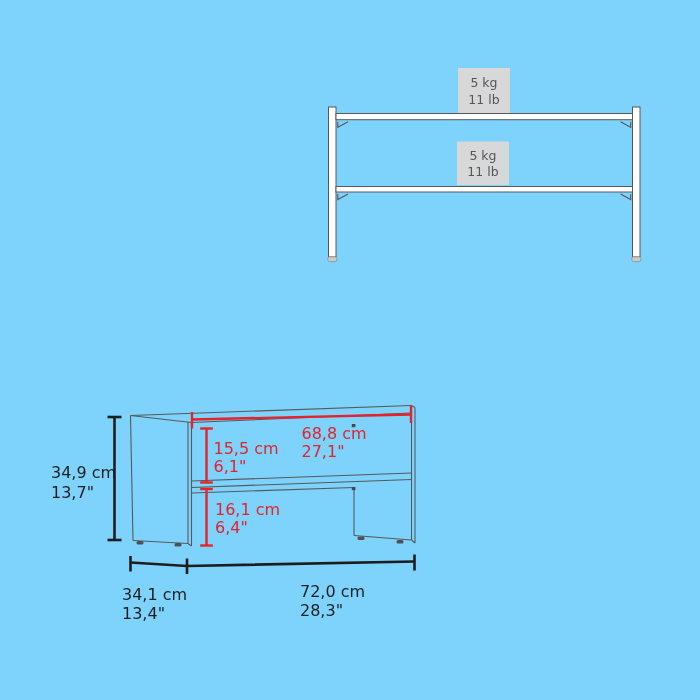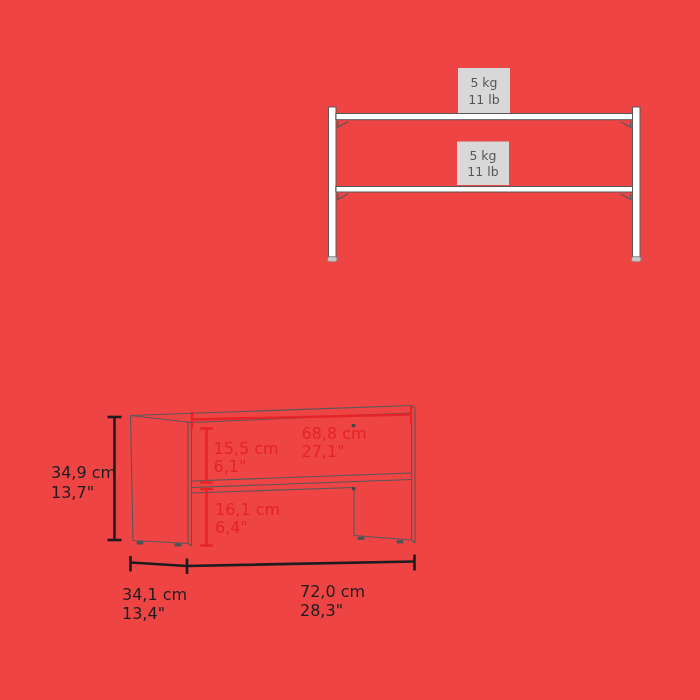--- a/index.html
+++ b/index.html
@@ -4,21 +4,21 @@
 <style>
   html, body {
     margin: 0;
     padding: 0;
     background: #ffffff;
   }
   .canvas {
     position: relative;
     width: 700px;
     height: 700px;
-    background: #ef4444;
+    background: #7dd3fc;
     overflow: hidden;
     font-family: "DejaVu Sans", sans-serif;
   }
   svg text {
     font-family: "DejaVu Sans", sans-serif;
   }
   .dim-label-black {
     font-size: 16px;
     fill: #1d1d1f;
   }

